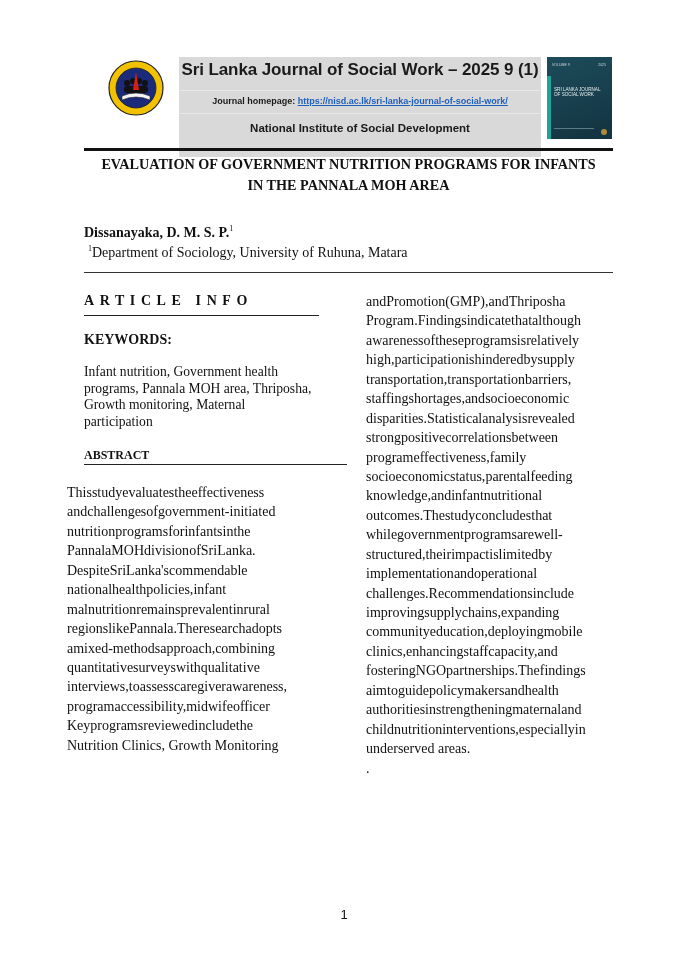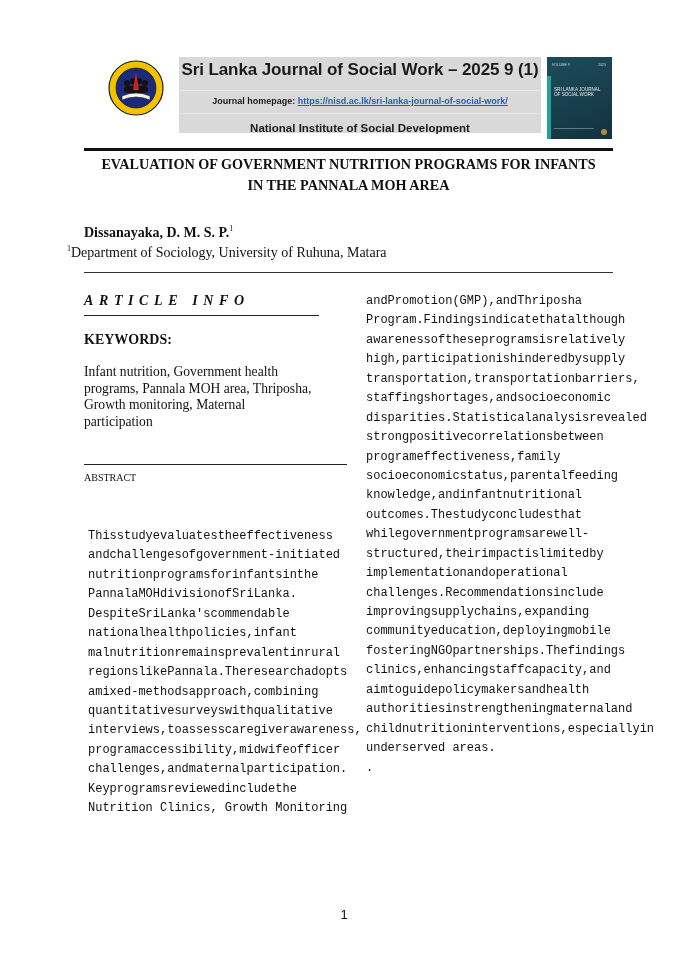--- a/index.html
+++ b/index.html
@@ -1,19 +1,19 @@
 <!DOCTYPE html>
 <html><head>
 <meta charset="utf-8">
 <style>
   html, body { margin:0; padding:0; background:#ffffff; }
   body { width:688px; height:972px; position:relative; overflow:hidden; font-family:"Liberation Serif", serif; color:#111; }
 
   .logo { position:absolute; left:108px; top:60px; width:56px; height:56px; }
-  .header-box { position:absolute; left:179px; top:57px; width:362px; height:76px; background:#d9d9d9; }
+  .header-box { position:absolute; left:179px; top:57px; width:362px; height:100px; background:#d9d9d9; }
   .hb-row { position:absolute; left:0; width:100%; text-align:center; font-family:"Liberation Sans", sans-serif; }
   .hb-title { top:3px; font-size:17px; font-weight:bold; color:#1a1a1a; letter-spacing:-0.1px; }
   .hb-home { top:39px; font-size:9px; font-weight:bold; color:#1a1a1a; }
   .hb-home a { color:#1f5fbf; text-decoration:underline; }
   .hb-inst { top:65px; font-size:11.5px; font-weight:bold; color:#1a1a1a; }
   .hb-sep1 { position:absolute; left:0; right:0; top:33px; height:1px; background:#e8e8e8; }
   .hb-sep2 { position:absolute; left:0; right:0; top:56px; height:1px; background:#e8e8e8; }
 
   .cover { position:absolute; left:547px; top:57px; width:65px; height:82px; background:linear-gradient(160deg,#1d4c5a 0%,#173d4b 60%,#12323f 100%); overflow:hidden; }
   .cover .vol { position:absolute; left:5px; top:6px; font-family:"Liberation Sans", sans-serif; font-size:3.5px; color:#cfd8dc; }
@@ -21,34 +21,34 @@
   .cover .strip { position:absolute; left:0; top:19px; width:4px; height:63px; background:#1fa39a; }
   .cover .ctitle { position:absolute; left:7px; top:30px; font-family:"Liberation Sans", sans-serif; font-size:4.6px; line-height:5px; color:#e6eef0; width:50px; }
   .cover .foot { position:absolute; left:7px; bottom:6px; width:40px; height:4px; border-top:1px solid #5a7a84; }
   .cover .seal { position:absolute; right:5px; bottom:4px; width:6px; height:6px; border-radius:50%; background:#b08c3a; }
 
   .thick-rule { position:absolute; left:84px; top:148px; width:529px; height:3px; background:#111; }
 
   .paper-title { position:absolute; left:84px; top:154px; width:529px; text-align:center; font-size:14.2px; font-weight:bold; line-height:21px; }
   .author { position:absolute; left:84px; top:224px; font-size:14px; font-weight:bold; }
   .author sup, .affil sup { font-size:8px; font-weight:normal; }
-  .affil { position:absolute; left:67px; top:244px; font-size:14px; }
+  .affil { position:absolute; left:88px; top:244px; font-size:14px; }
   .thin-rule { position:absolute; left:84px; top:272px; width:529px; height:1px; background:#333; }
 
-  .ai-head { position:absolute; left:84px; top:293px; font-size:14px; font-weight:bold; letter-spacing:5.6px;font-style:italic; }
+  .ai-head { position:absolute; left:84px; top:293px; font-size:14px; font-weight:bold; letter-spacing:5.6px; }
   .ai-rule { position:absolute; left:84px; top:315px; width:235px; height:1px; background:#222; }
   .kw-head { position:absolute; left:84px; top:332px; font-size:14px; font-weight:bold; }
   .kw-text { position:absolute; left:84px; top:364px; width:250px; font-size:13.6px; line-height:16.5px; }
-  .abs-head { position:absolute; left:84px; top:472px; font-size:10px; font-weight:normal; }
+  .abs-head { position:absolute; left:84px; top:448px; font-size:12px; font-weight:bold; }
   .abs-rule { position:absolute; left:84px; top:464px; width:263px; height:1px; background:#222; }
 
-  .col { position:absolute; font-size:12px; line-height:19.45px; text-align:justify;font-family:Liberation Mono, monospace; }
+  .col { position:absolute; font-size:14px; line-height:19.45px; text-align:justify; }
   .col .ln { display:block; text-align:justify; text-align-last:justify; white-space:nowrap; height:19.45px; }
   .col .ln.last { text-align-last:left; }
-  .col-left { left:88px; top:483px; width:246px;margin-top:44px; }
+  .col-left { left:67px; top:483px; width:246px; }
   .col-right { left:366px; top:292px; width:246px; }
   .ln-flex { display:flex; justify-content:space-between; }
 
   .page-num { position:absolute; left:0; width:688px; top:907px; text-align:center; font-family:"Liberation Sans", sans-serif; font-size:13px; }
 </style>
 </head>
 <body>
 
 <div class="logo">
   <svg width="56" height="56" viewBox="0 0 56 56">
@@ -115,21 +115,20 @@
     <span class="ln ln-flex"><span>nutrition</span><span>programs</span><span>for</span><span>infants</span><span>in</span><span>the</span></span>
     <span class="ln ln-flex"><span>Pannala</span><span>MOH</span><span>division</span><span>of</span><span>Sri</span><span>Lanka.</span></span>
     <span class="ln ln-flex"><span>Despite</span><span>Sri</span><span>Lanka's</span><span>commendable</span></span>
     <span class="ln ln-flex"><span>national</span><span>health</span><span>policies,</span><span>infant</span></span>
     <span class="ln ln-flex"><span>malnutrition</span><span>remains</span><span>prevalent</span><span>in</span><span>rural</span></span>
     <span class="ln ln-flex"><span>regions</span><span>like</span><span>Pannala.</span><span>The</span><span>research</span><span>adopts</span></span>
     <span class="ln ln-flex"><span>a</span><span>mixed-methods</span><span>approach,</span><span>combining</span></span>
     <span class="ln ln-flex"><span>quantitative</span><span>surveys</span><span>with</span><span>qualitative</span></span>
     <span class="ln ln-flex"><span>interviews,</span><span>to</span><span>assess</span><span>caregiver</span><span>awareness,</span></span>
     <span class="ln ln-flex"><span>program</span><span>accessibility,</span><span>midwife</span><span>officer</span></span>
-    <span class="ln ln-flex"><span>challenges,</span><span>and</span><span>maternal</span><span>participation.</span></span>
     <span class="ln ln-flex"><span>Key</span><span>programs</span><span>reviewed</span><span>include</span><span>the</span></span>
     <span class="ln last">Nutrition Clinics, Growth Monitoring</span>
   </div>
 <div class="col col-right" id="colRight">
     <span class="ln ln-flex"><span>and</span><span>Promotion</span><span>(GMP),</span><span>and</span><span>Thriposha</span></span>
     <span class="ln ln-flex"><span>Program.</span><span>Findings</span><span>indicate</span><span>that</span><span>although</span></span>
     <span class="ln ln-flex"><span>awareness</span><span>of</span><span>these</span><span>programs</span><span>is</span><span>relatively</span></span>
     <span class="ln ln-flex"><span>high,</span><span>participation</span><span>is</span><span>hindered</span><span>by</span><span>supply</span></span>
     <span class="ln ln-flex"><span>transportation,</span><span>transportation</span><span>barriers,</span></span>
     <span class="ln ln-flex"><span>staffing</span><span>shortages,</span><span>and</span><span>socioeconomic</span></span>
@@ -138,22 +137,22 @@
     <span class="ln ln-flex"><span>program</span><span>effectiveness,</span><span>family</span></span>
     <span class="ln ln-flex"><span>socioeconomic</span><span>status,</span><span>parental</span><span>feeding</span></span>
     <span class="ln ln-flex"><span>knowledge,</span><span>and</span><span>infant</span><span>nutritional</span></span>
     <span class="ln ln-flex"><span>outcomes.</span><span>The</span><span>study</span><span>concludes</span><span>that</span></span>
     <span class="ln ln-flex"><span>while</span><span>government</span><span>programs</span><span>are</span><span>well-</span></span>
     <span class="ln ln-flex"><span>structured,</span><span>their</span><span>impact</span><span>is</span><span>limited</span><span>by</span></span>
     <span class="ln ln-flex"><span>implementation</span><span>and</span><span>operational</span></span>
     <span class="ln ln-flex"><span>challenges.</span><span>Recommendations</span><span>include</span></span>
     <span class="ln ln-flex"><span>improving</span><span>supply</span><span>chains,</span><span>expanding</span></span>
     <span class="ln ln-flex"><span>community</span><span>education,</span><span>deploying</span><span>mobile</span></span>
+    <span class="ln ln-flex"><span>clinics,</span><span>enhancing</span><span>staff</span><span>capacity,</span><span>and</span></span>
     <span class="ln ln-flex"><span>fostering</span><span>NGO</span><span>partnerships.</span><span>The</span><span>findings</span></span>
-    <span class="ln ln-flex"><span>clinics,</span><span>enhancing</span><span>staff</span><span>capacity,</span><span>and</span></span>
     <span class="ln ln-flex"><span>aim</span><span>to</span><span>guide</span><span>policymakers</span><span>and</span><span>health</span></span>
     <span class="ln ln-flex"><span>authorities</span><span>in</span><span>strengthening</span><span>maternal</span><span>and</span></span>
     <span class="ln ln-flex"><span>child</span><span>nutrition</span><span>interventions,</span><span>especially</span><span>in</span></span>
     <span class="ln last">underserved areas.</span>
     <span class="ln last">.</span>
   </div>
 
 <div class="page-num">1</div>
 
 </body></html>

